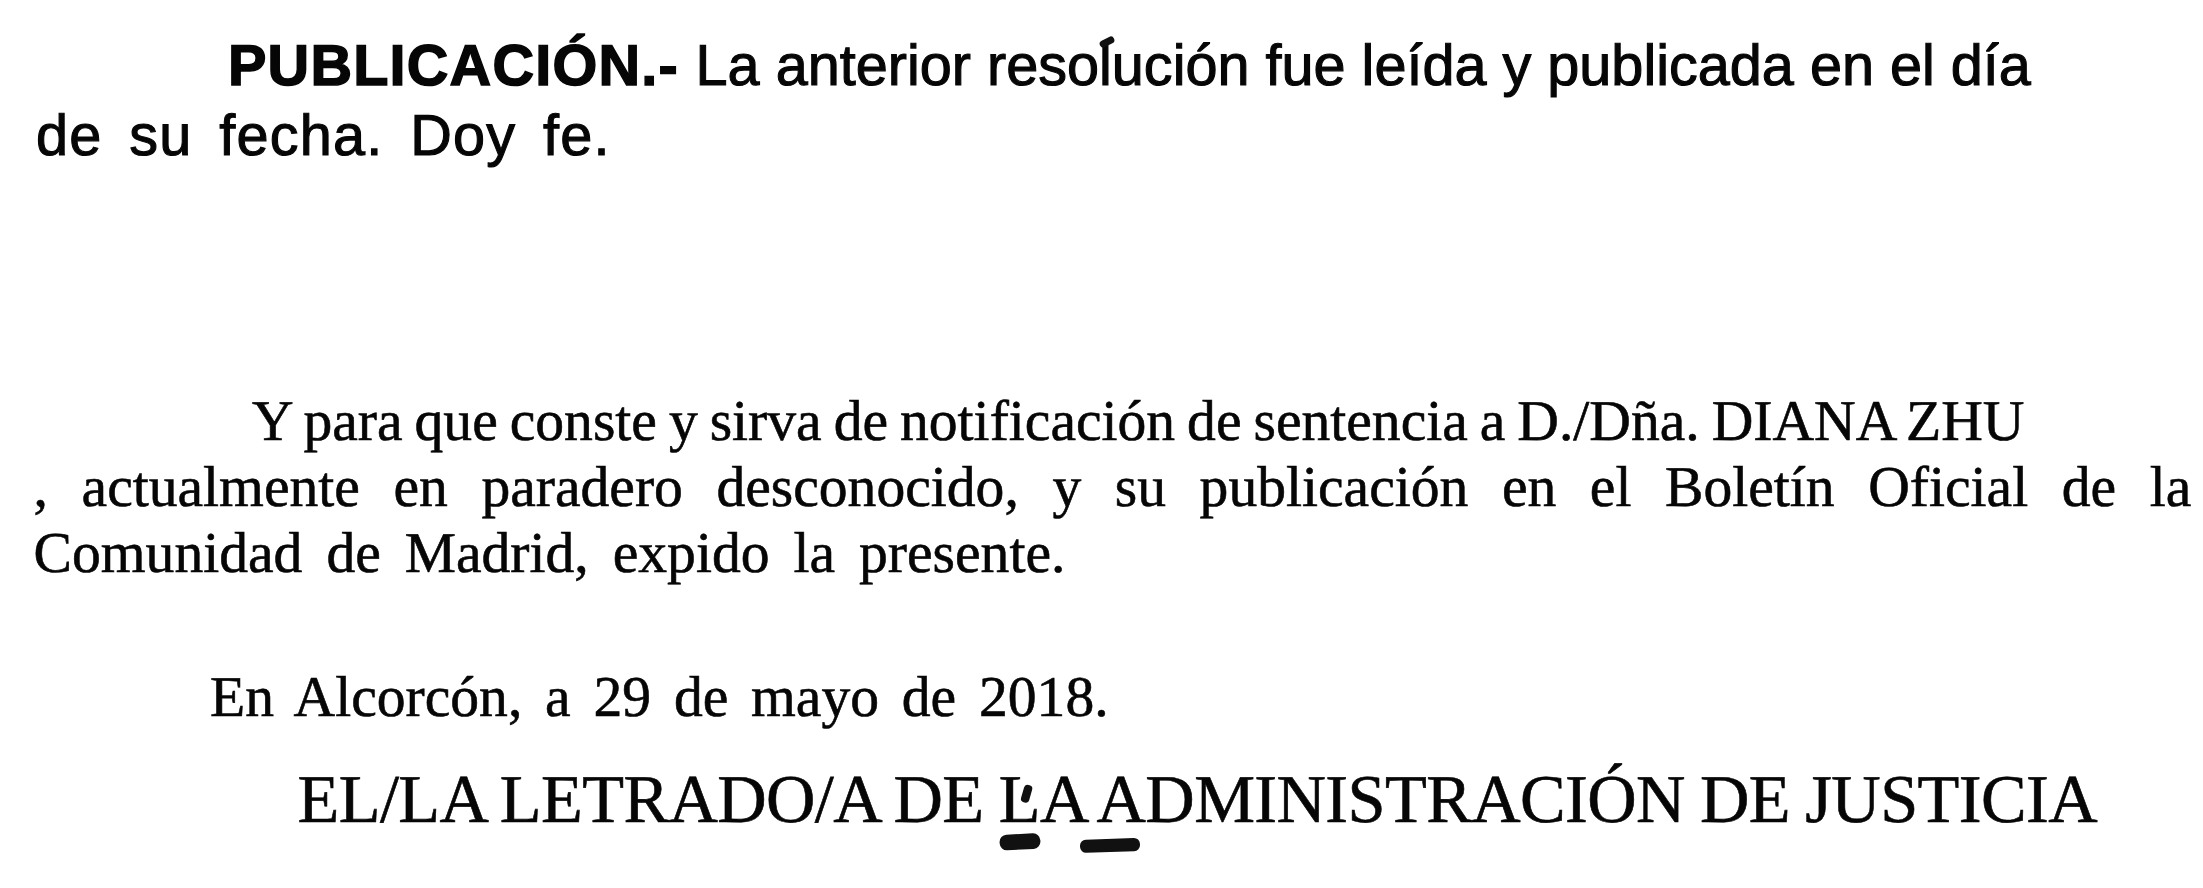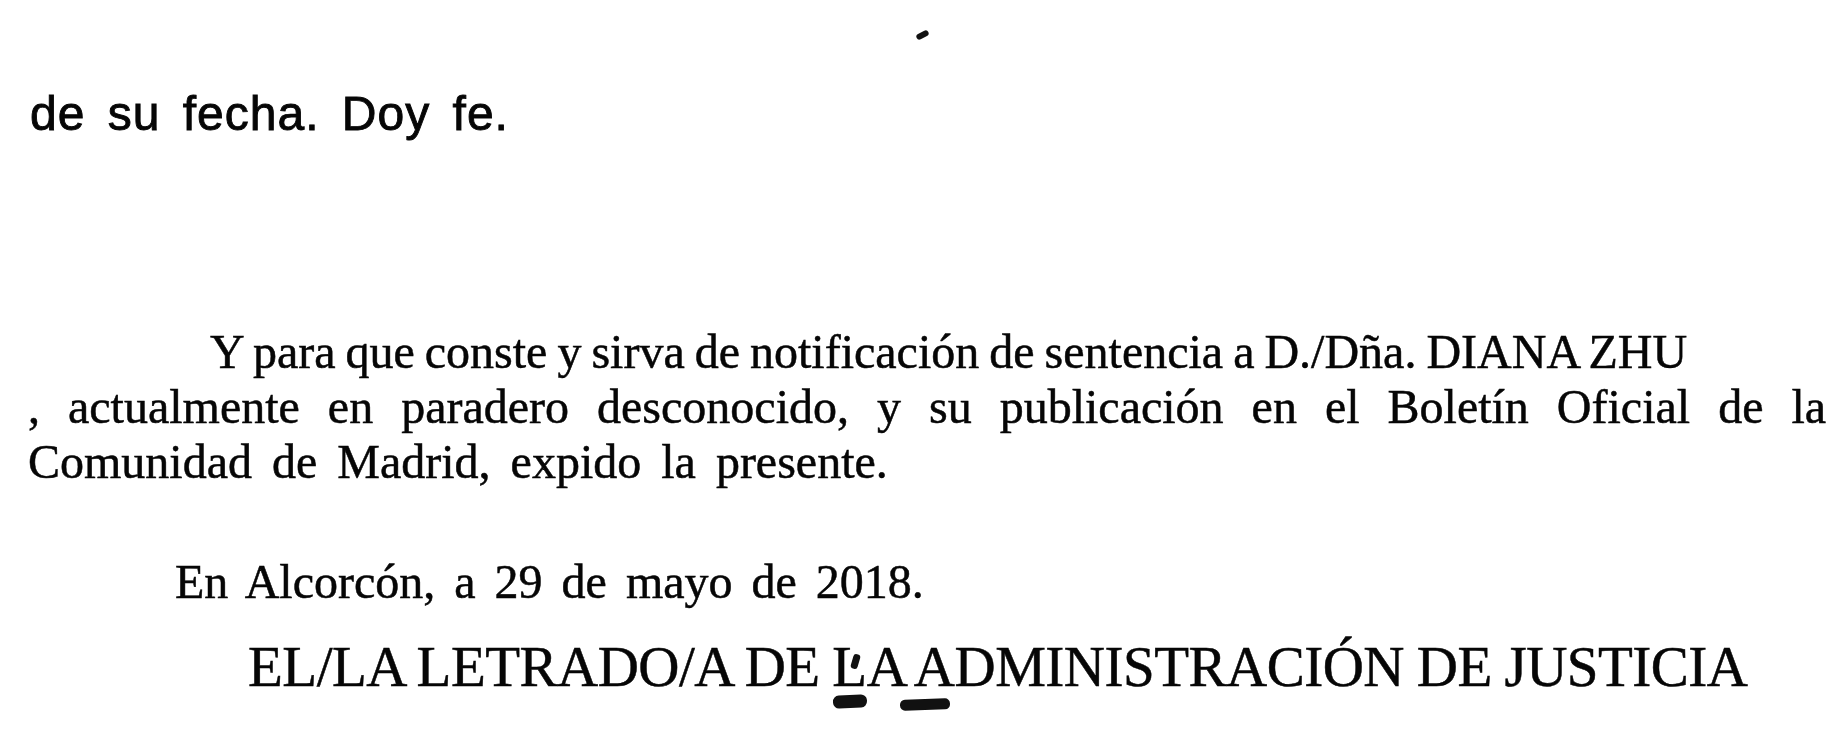--- a/index.html
+++ b/index.html
@@ -70,20 +70,23 @@
     left: 956px; top: 701px; width: 72px; height: 8px;
     background: rgba(255, 255, 255, 0.8);
     border-radius: 4px;
   }
 </style>
 </head>
 <body>
 
 <div class="page">
 
+  <div class="line sans l-p1l1">
+    <span class="heading">PUBLICACIÓN.-</span><span>La anterior resolución fue leída y publicada en el día</span>
+  </div>
 
   <div class="line serif l-p2l1">Y para que conste y sirva de notificación de sentencia a D./Dña. DIANA ZHU</div>
 
   <div class="line sans l-p1l2">de su fecha. Doy fe.</div>
 
   <div class="line serif l-p2l3">Comunidad de Madrid, expido la presente.</div>
 
   <div class="line serif l-p2l2">, actualmente en paradero desconocido, y su publicación en el Boletín Oficial de la</div>
 
   <div class="line serif l-date">En Alcorcón, a 29 de mayo de 2018.</div>

